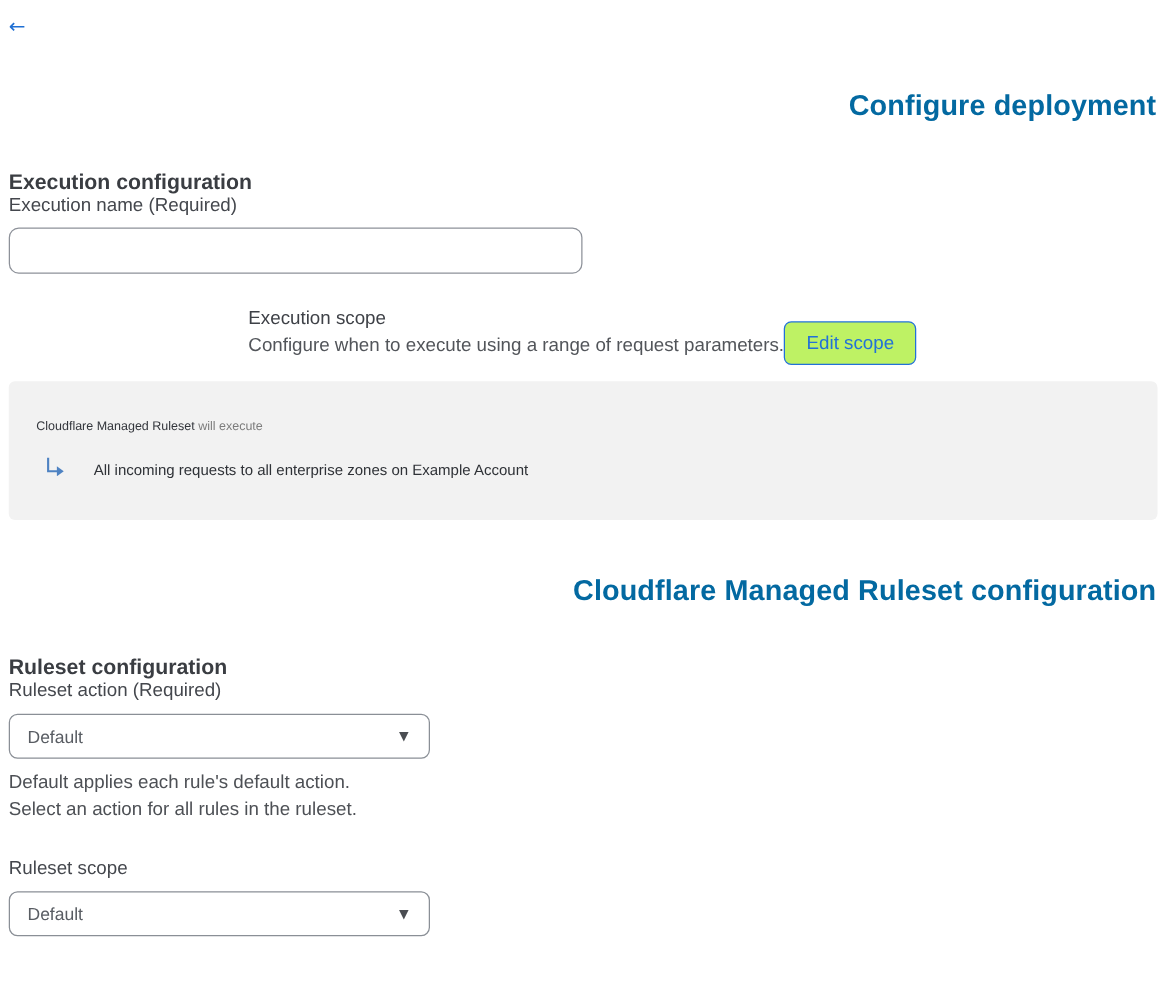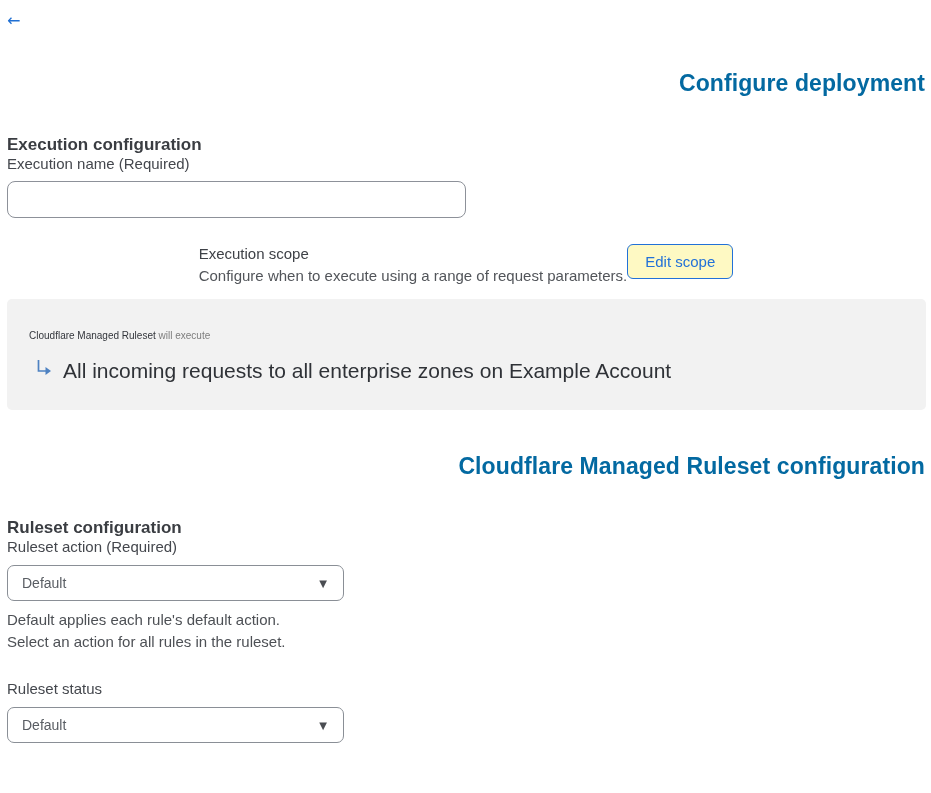--- a/index.html
+++ b/index.html
@@ -68,24 +68,24 @@
   .scope-row {
     margin-top: 26px;
     width: 918px;
     display: flex;
     align-items: flex-start;
     justify-content: center;
   }
   .scope-label { font-size: 15px; line-height: 20px; color: #3e4147; }
   .scope-desc  { margin-top: 2px; font-size: 15px; line-height: 20px; color: #52555a; }
   .edit-scope-btn {
-    margin-top: 0;
+    margin-top: 12px;
     height: 35px;
     padding: 0 17px;
-    background: #fef9c3;
+    background: #bef264;
     border: 1px solid #2271d8;
     border-radius: 6px;
     color: #2271d8;
     font-size: 15px;
     font-family: "Liberation Sans", sans-serif;
     cursor: pointer;
   }
 
   
   .scope-summary-box {
@@ -95,23 +95,23 @@
     border-radius: 5px;
     padding: 27px 22px 30px 22px;
   }
   .summary-line1 { font-size: 10px; line-height: 19px; }
   .summary-line1 .ruleset-name { color: #33363c; }
   .summary-line1 .suffix { color: #7d7d7d; }
   .summary-line2 {
     margin-top: 16px;
     display: flex;
     align-items: center;
-    gap: 10px;
+    gap: 22px;
     padding-left: 6px;
-    font-size: 21px;
+    font-size: 12px;
     line-height: 19px;
     color: #2f3237;
   }
   .summary-line2 svg { display: block; margin-top: -4px; }
 
   
   .select {
     margin-top: 9px;
     width: 337px;
     height: 36px;
@@ -180,21 +180,21 @@
 <div class="field-label">Ruleset action (Required)</div>
 <div class="select">
   <span class="value">Default</span>
   <span class="chevron glyph">▼</span>
 </div>
 <div class="help-text">
   <div>Default applies each rule's default action.</div>
   <div>Select an action for all rules in the ruleset.</div>
 </div>
 
-<div class="field-label label-gap-lg">Ruleset status</div>
+<div class="field-label label-gap-lg">Ruleset scope</div>
 <div class="select">
   <span class="value">Default</span>
   <span class="chevron glyph">▼</span>
 </div>
 
 
 
 
 
 </body></html>

